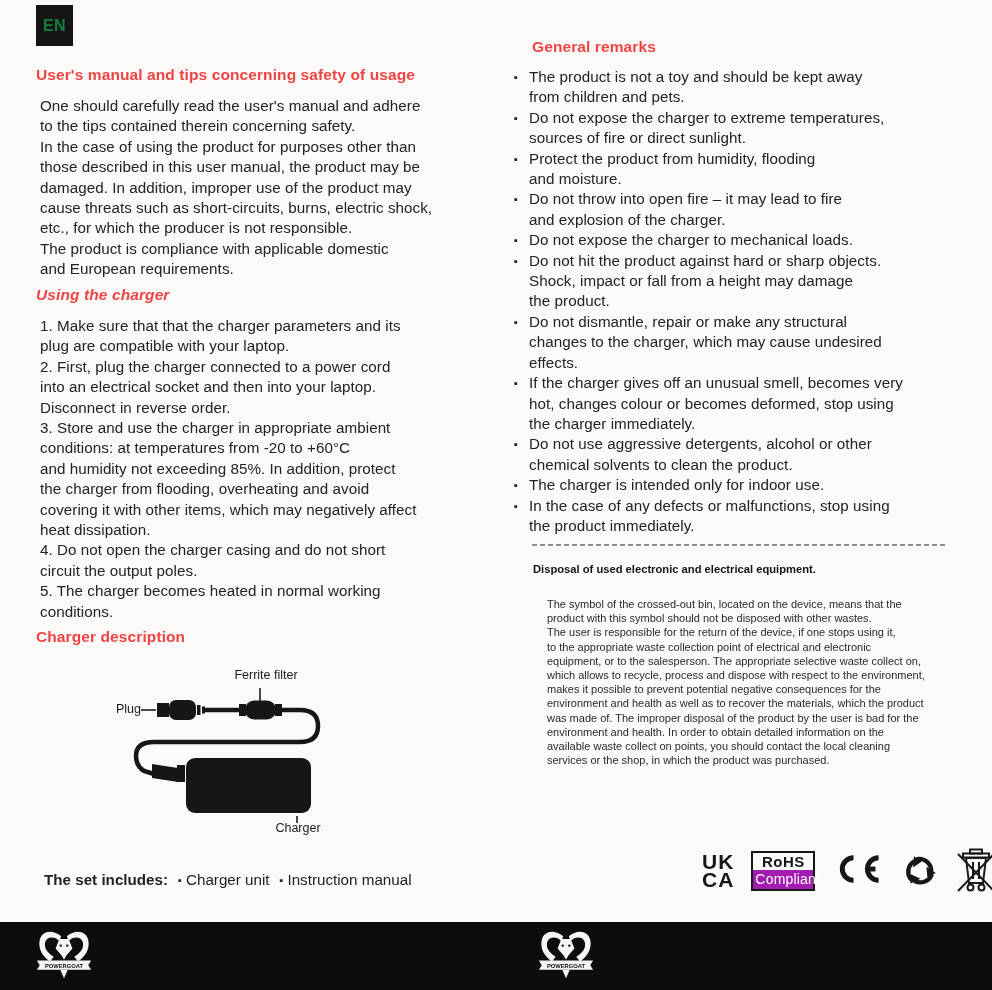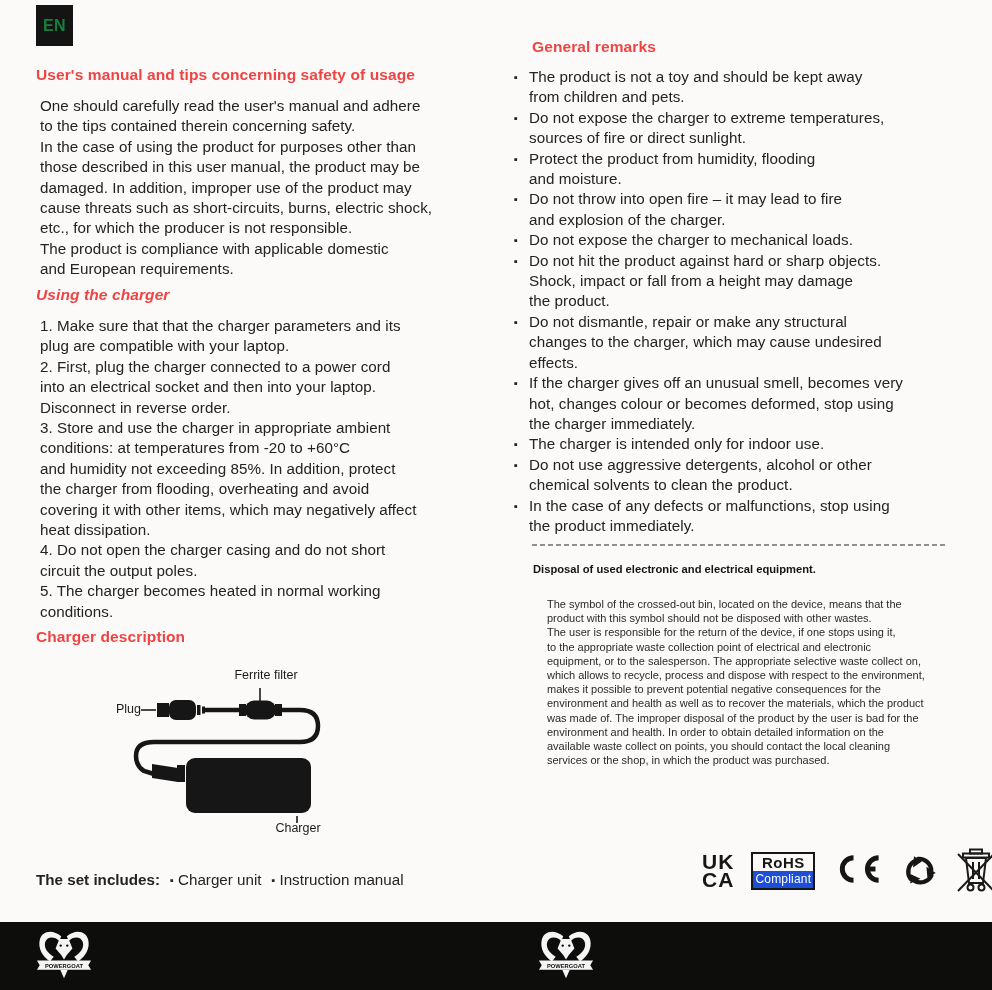--- a/index.html
+++ b/index.html
@@ -30,29 +30,29 @@
     background:repeating-linear-gradient(90deg,#8f8f8f 0 5px,transparent 5px 8px);
   }
 
   .diagram{position:absolute;left:100px;top:660px;width:280px;height:192px;}
   .diagram svg{position:absolute;left:0;top:0;}
   .diag-label{position:absolute;font-size:12.5px;color:#1c1c1c;white-space:nowrap;}
   .lbl-ferrite{left:118px;top:8px;width:96px;text-align:center;}
   .lbl-plug{left:16px;top:42px;}
   .lbl-charger{left:158px;top:161px;width:80px;text-align:center;}
 
-  .set-line{position:absolute;left:36px;top:856px;font-size:15.2px;white-space:nowrap;text-align:right;}
+  .set-line{position:absolute;left:44px;top:856px;font-size:15.2px;white-space:nowrap;text-align:right;}
   .set-line .lbl{font-weight:bold;}
   .set-line .sq{font-size:11px;vertical-align:1px;padding:0 4px 0 10px;}
 
   .marks{position:absolute;left:702px;top:845px;display:flex;align-items:center;gap:17px;height:52px;}
   .ukca{font-weight:bold;font-size:21px;line-height:18.5px;letter-spacing:1px;color:#161616;}
   .rohs{border:2.5px solid #161616;width:60px;text-align:center;background:#fbfaf8;}
   .rohs .t{font-weight:bold;font-size:15px;letter-spacing:.5px;color:#161616;padding:0 2px;}
-  .rohs .b{background:#1d4ed8;color:#fefefe;font-size:12px;padding:1px 2px 2px;letter-spacing:.2px;}
+  .rohs .b{background:#a21caf;color:#fefefe;font-size:14px;padding:1px 2px 2px;letter-spacing:.2px;}
 
   .footer-bar{position:absolute;left:0;top:922px;width:992px;height:68px;background:#0d0d0c;}
   .goat{position:absolute;top:4px;width:56px;height:56px;}
   .goat-1{left:36px;} .goat-2{left:538px;}
 </style>
 </head>
 <body>
 
 <div class="page">
 
@@ -137,23 +137,23 @@
     <li>Do not expose the charger to mechanical loads.</li>
     <li>Do not hit the product against hard or sharp objects.
 Shock, impact or fall from a height may damage
 the product.</li>
     <li>Do not dismantle, repair or make any structural
 changes to the charger, which may cause undesired
 effects.</li>
     <li>If the charger gives off an unusual smell, becomes very
 hot, changes colour or becomes deformed, stop using
 the charger immediately.</li>
-    <li>The charger is intended only for indoor use.</li>
     <li>Do not use aggressive detergents, alcohol or other
 chemical solvents to clean the product.</li>
+    <li>The charger is intended only for indoor use.</li>
     <li>In the case of any defects or malfunctions, stop using
 the product immediately.</li>
   </ul>
 
   <div class="divider-dashed"></div>
 
   <h3 class="small-head" style="left:532px;top:562px;">Disposal of used electronic and electrical equipment.</h3>
   <p class="small-text" style="left:532px;top:582px;width:420px;">The symbol of the crossed-out bin, located on the device, means that the
 product with this symbol should not be disposed with other wastes.
 The user is responsible for the return of the device, if one stops using it,

